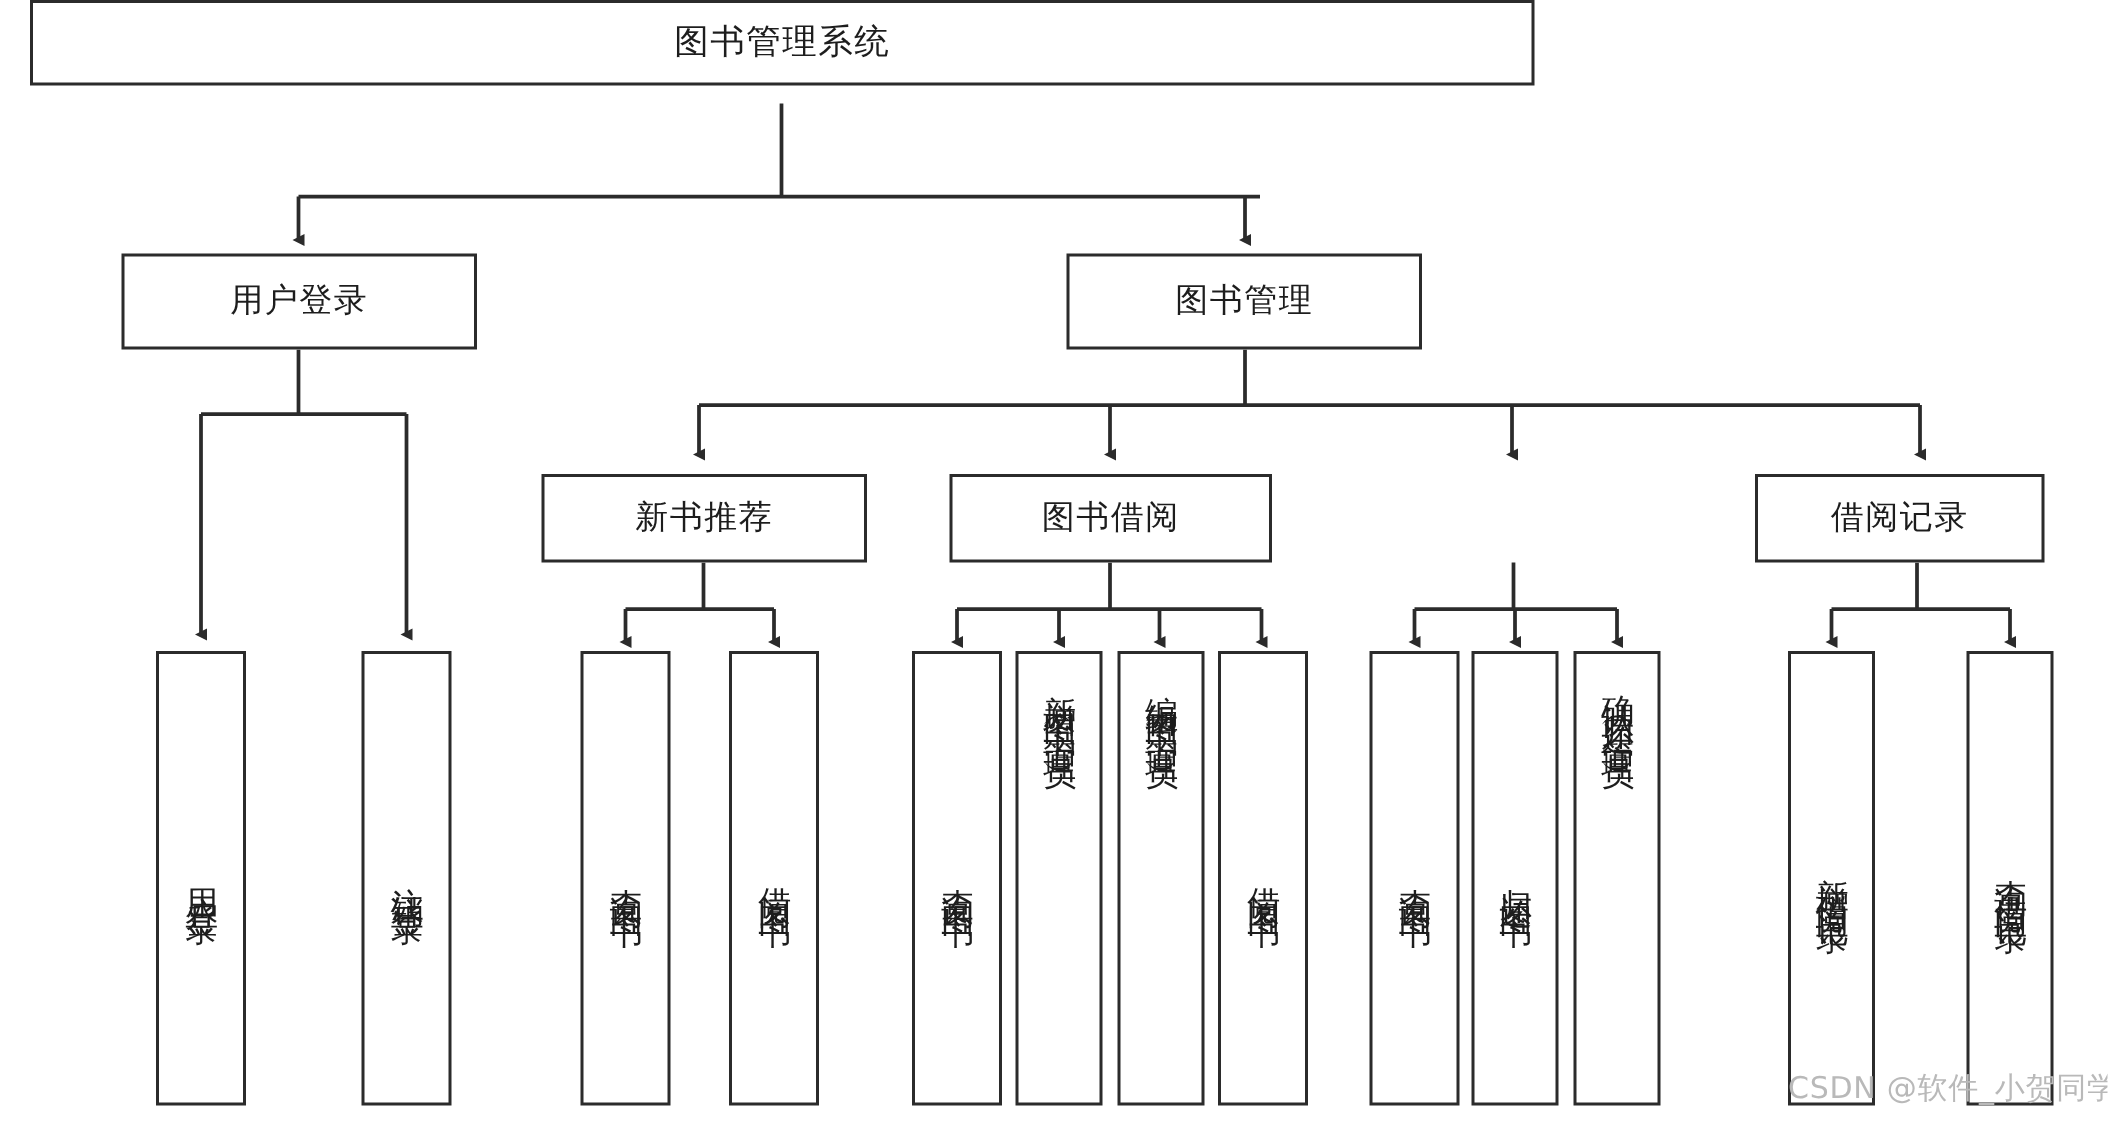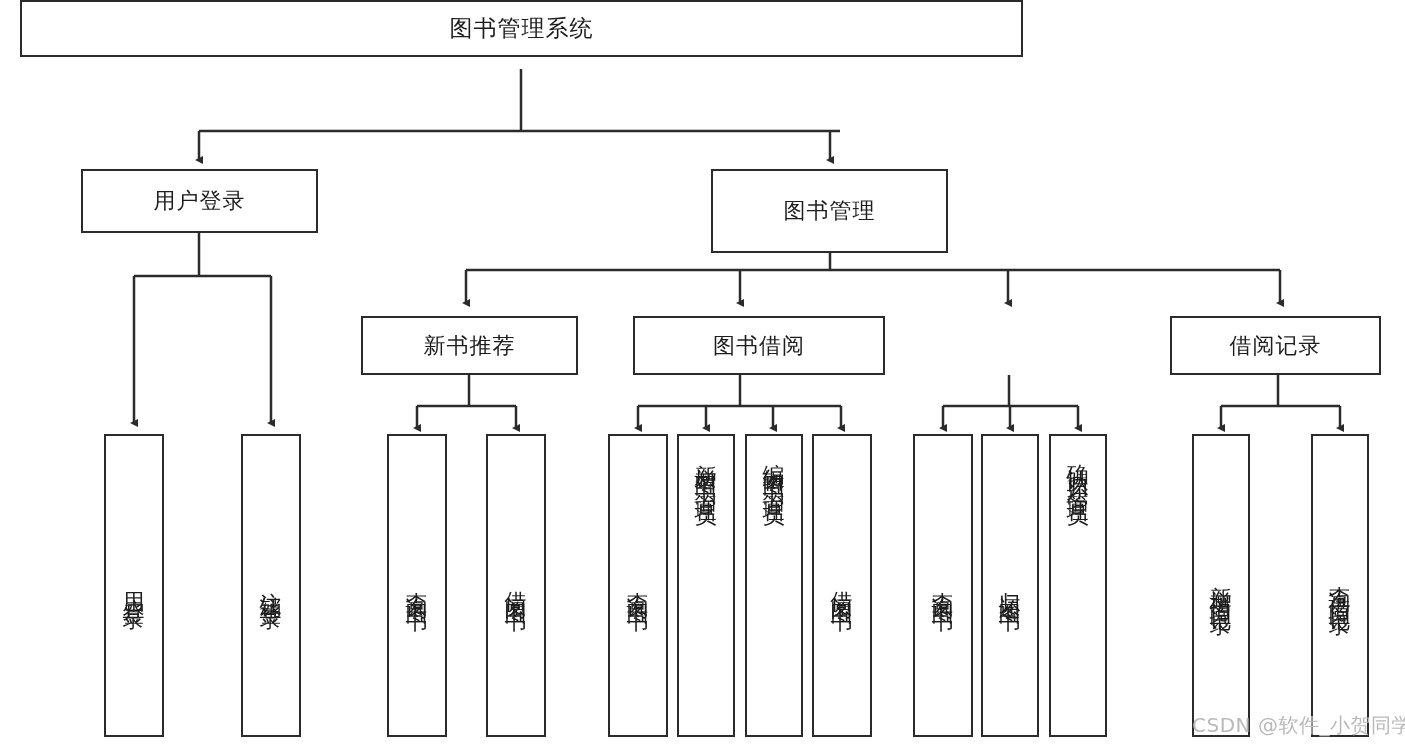--- a/index.html
+++ b/index.html
@@ -116,34 +116,34 @@
   </svg>
 
   <div class="node h-node" id="node-root" style="left:20px;top:0;width:1003px;height:57px;">
     <span class="label">图书管理系统</span>
   </div>
 
   <div class="node h-node" style="left:81px;top:169px;width:237px;height:64px;">
     <span class="label">用户登录</span>
   </div>
 
-  <div class="node h-node" style="left:711px;top:169px;width:237px;height:84px;">
+  <div class="node h-node" style="left:711px;top:169px;width:237px;height:64px;">
     <span class="label">图书管理</span>
   </div>
 
   <div class="node h-node" style="left:361px;top:316px;width:217px;height:59px;">
     <span class="label">新书推荐</span>
   </div>
 
-  <div class="node h-node" style="left:633px;top:316px;width:252px;height:59px;">
+  <div class="node h-node" style="left:633px;top:316px;width:215px;height:59px;">
     <span class="label">图书借阅</span>
   </div>
 
 
-  <div class="node h-node" style="left:1170px;top:316px;width:211px;height:59px;">
+  <div class="node h-node" style="left:1170px;top:316px;width:193px;height:59px;">
     <span class="label">借阅记录</span>
   </div>
 
   <div class="node v-node align-mid" style="left:104px;top:434px;width:60px;height:303px;">
     <span class="label">用户登录</span>
   </div>
 
   <div class="node v-node align-mid" style="left:241px;top:434px;width:60px;height:303px;">
     <span class="label">注销登录</span>
   </div>

